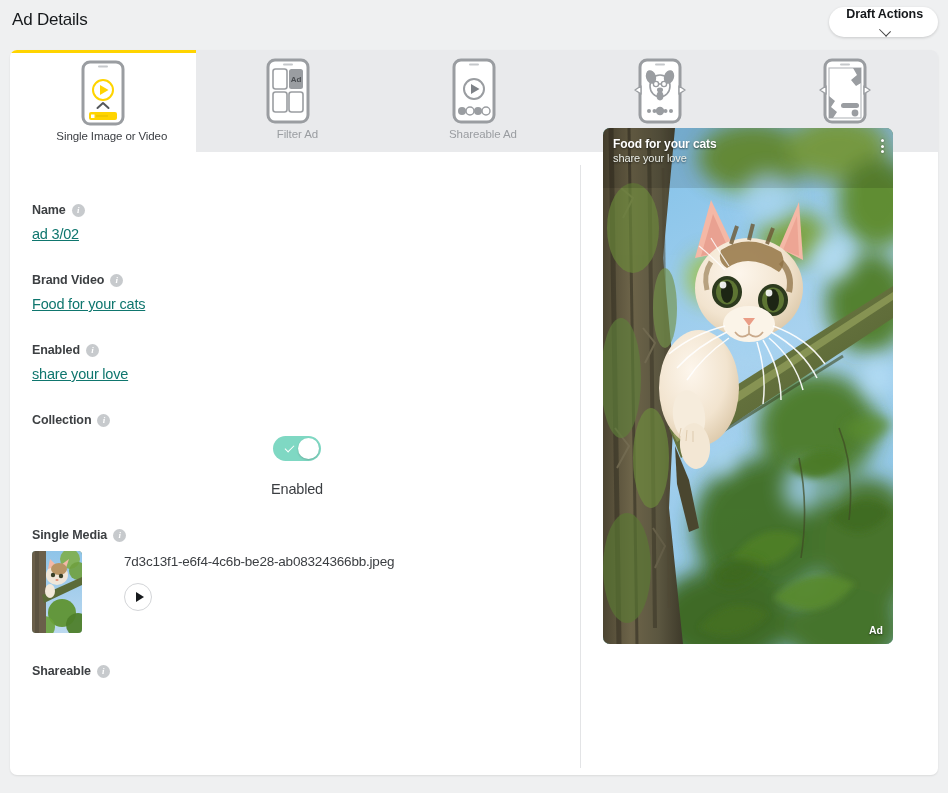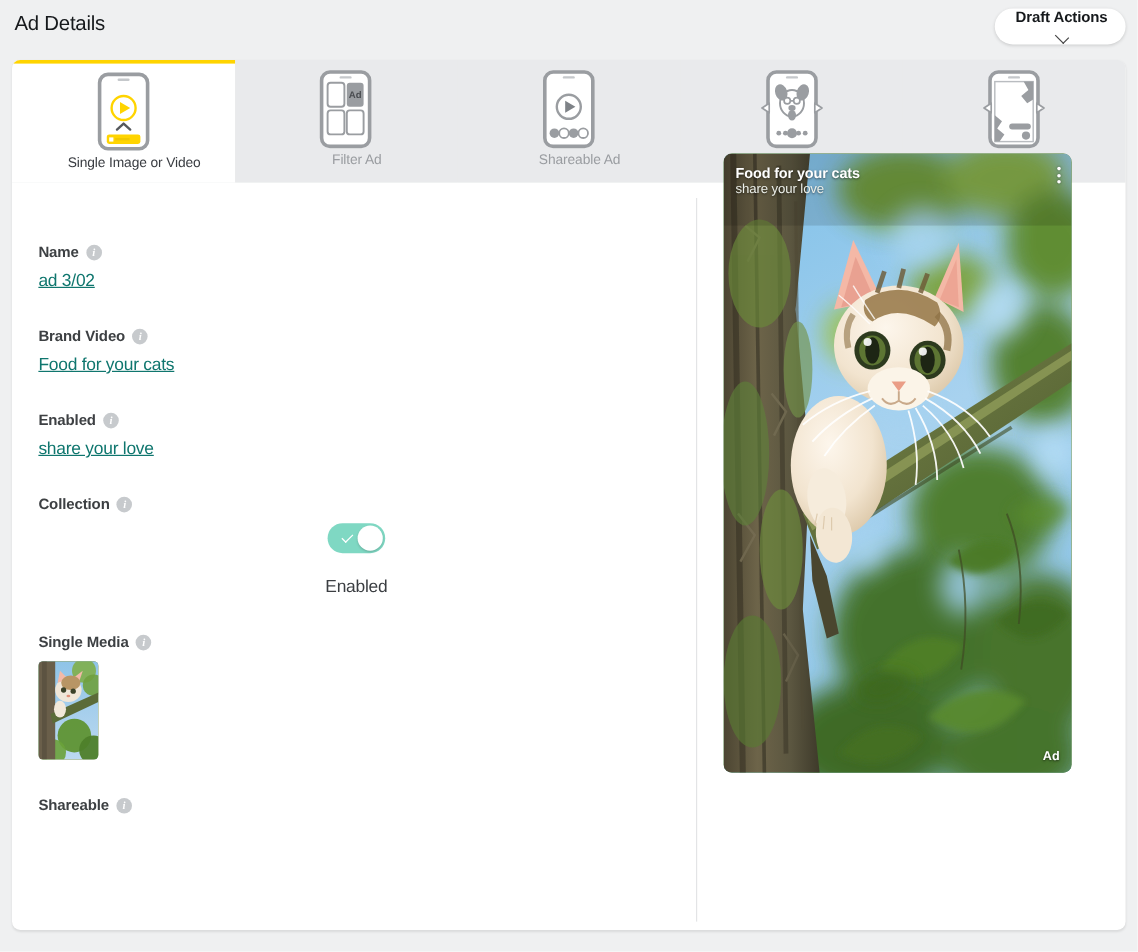--- a/index.html
+++ b/index.html
@@ -467,20 +467,26 @@
               <path d="M10 44 L50 26 L50 34 L12 52 Z" fill="#5b6b38"></path>
               <ellipse cx="25" cy="24" rx="11" ry="10" fill="#f0e6d8"></ellipse>
               <path d="M16 18 L18 8 L25 15 Z" fill="#f3b9a8"></path>
               <path d="M34 17 L37 8 L29 14 Z" fill="#f3b9a8"></path>
               <ellipse cx="27" cy="18" rx="8" ry="6" fill="#b89565"></ellipse>
               <circle cx="21" cy="24" r="2.2" fill="#3a4028"></circle>
               <circle cx="29" cy="25" r="2.2" fill="#3a4028"></circle>
               <ellipse cx="25" cy="29" rx="1.6" ry="1.1" fill="#e08f78"></ellipse>
               <ellipse cx="18" cy="40" rx="5" ry="7" fill="#f2e8da"></ellipse>
             </svg>
+          </div>
+          <div class="media-right">
+            <div class="filename">7d3c13f1-e6f4-4c6b-be28-ab08324366bb.jpeg</div>
+            <div class="play-btn">
+              <span class="tri"></span>
+            </div>
           </div>
         </div>
       </div>
 
       <div class="field">
         <div class="field-label-row">
           <span class="field-label">Shareable</span>
           <span class="info-icon">i</span>
         </div>
       </div>

